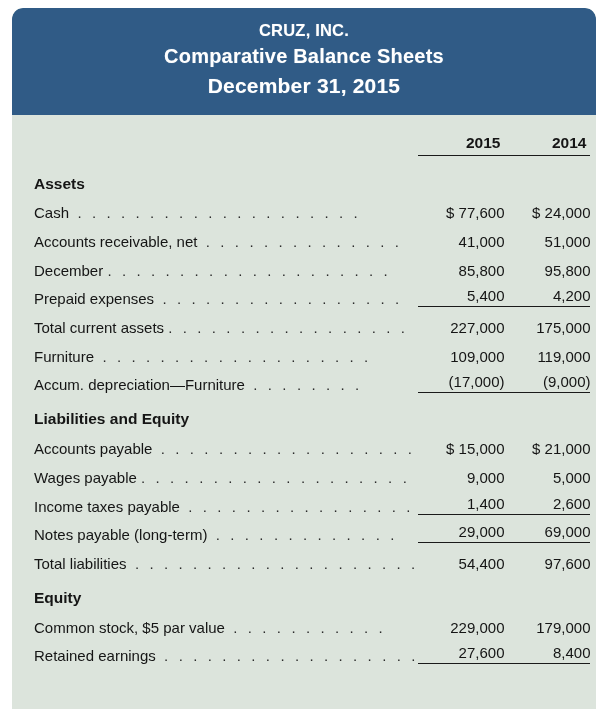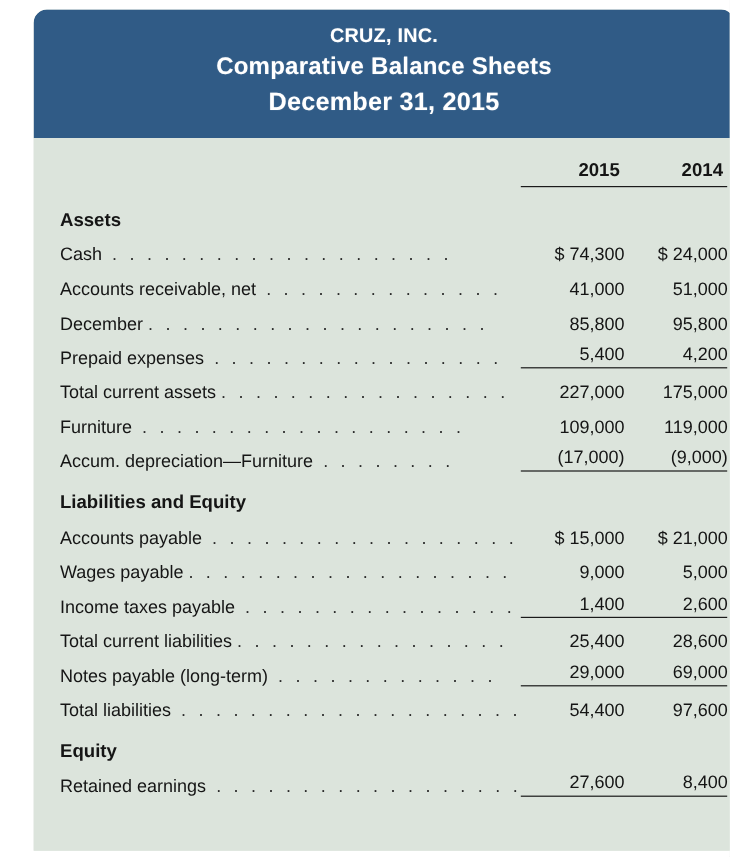--- a/index.html
+++ b/index.html
@@ -13,21 +13,21 @@
     font-family: "Liberation Sans", sans-serif;
     overflow: hidden;
   }
 
   .sheet {
     position: relative;
     width: 608px;
     height: 714px;
     background: #ffffff;
     box-sizing: border-box;
-    padding: 8px 12px 0 28px;
+    padding: 8px 12px 0 12px;
   }
 
   .card {
     position: relative;
     width: 584px;
     background: #dce4dc;
     border-radius: 11px 11px 0 0;
     overflow: hidden;
     box-sizing: border-box;
   }
@@ -176,21 +176,21 @@
           <tr class="section">
             <td class="lbl">Assets</td>
             <td class="num"></td>
             <td class="num"></td>
           </tr>
 
           <tr>
             <td class="lbl">
               <span class="lead"><span class="txt">Cash</span>&nbsp; <span class="dots">. . . . . . . . . . . . . . . . . . . .</span></span>
             </td>
-            <td class="num"><span class="v">$  74,300</span></td>
+            <td class="num"><span class="v">$  77,600</span></td>
             <td class="num"><span class="v">$  24,000</span></td>
           </tr>
 
           <tr>
             <td class="lbl">
               <span class="lead"><span class="txt">Accounts receivable, net</span>&nbsp; <span class="dots">. . . . . . . . . . . . . .</span></span>
             </td>
             <td class="num"><span class="v">41,000</span></td>
             <td class="num"><span class="v">51,000</span></td>
           </tr>
@@ -259,27 +259,20 @@
           </tr>
 
           <tr>
             <td class="lbl">
               <span class="lead"><span class="txt">Income taxes payable</span>&nbsp; <span class="dots">. . . . . . . . . . . . . . . .</span></span>
             </td>
             <td class="num ruled"><span class="v">1,400</span></td>
             <td class="num ruled"><span class="v">2,600</span></td>
           </tr>
 
-          <tr>
-            <td class="lbl">
-              <span class="lead"><span class="txt">Total current liabilities</span> <span class="dots">. . . . . . . . . . . . . . . .</span></span>
-            </td>
-            <td class="num"><span class="v">25,400</span></td>
-            <td class="num"><span class="v">28,600</span></td>
-          </tr>
 
           <tr>
             <td class="lbl">
               <span class="lead"><span class="txt">Notes payable (long-term)</span>&nbsp; <span class="dots">. . . . . . . . . . . . .</span></span>
             </td>
             <td class="num ruled"><span class="v">29,000</span></td>
             <td class="num ruled"><span class="v">69,000</span></td>
           </tr>
 
           <tr>
@@ -289,20 +282,27 @@
             <td class="num"><span class="v">54,400</span></td>
             <td class="num"><span class="v">97,600</span></td>
           </tr>
 
           <tr class="section">
             <td class="lbl">Equity</td>
             <td class="num"></td>
             <td class="num"></td>
           </tr>
 
+          <tr>
+            <td class="lbl">
+              <span class="lead"><span class="txt">Common stock, $5 par value</span>&nbsp; <span class="dots">. . . . . . . . . . .</span></span>
+            </td>
+            <td class="num"><span class="v">229,000</span></td>
+            <td class="num"><span class="v">179,000</span></td>
+          </tr>
 
           <tr>
             <td class="lbl">
               <span class="lead"><span class="txt">Retained earnings</span>&nbsp; <span class="dots">. . . . . . . . . . . . . . . . . .</span></span>
             </td>
             <td class="num ruled"><span class="v">27,600</span></td>
             <td class="num ruled"><span class="v">8,400</span></td>
           </tr>
 
           <tr>

